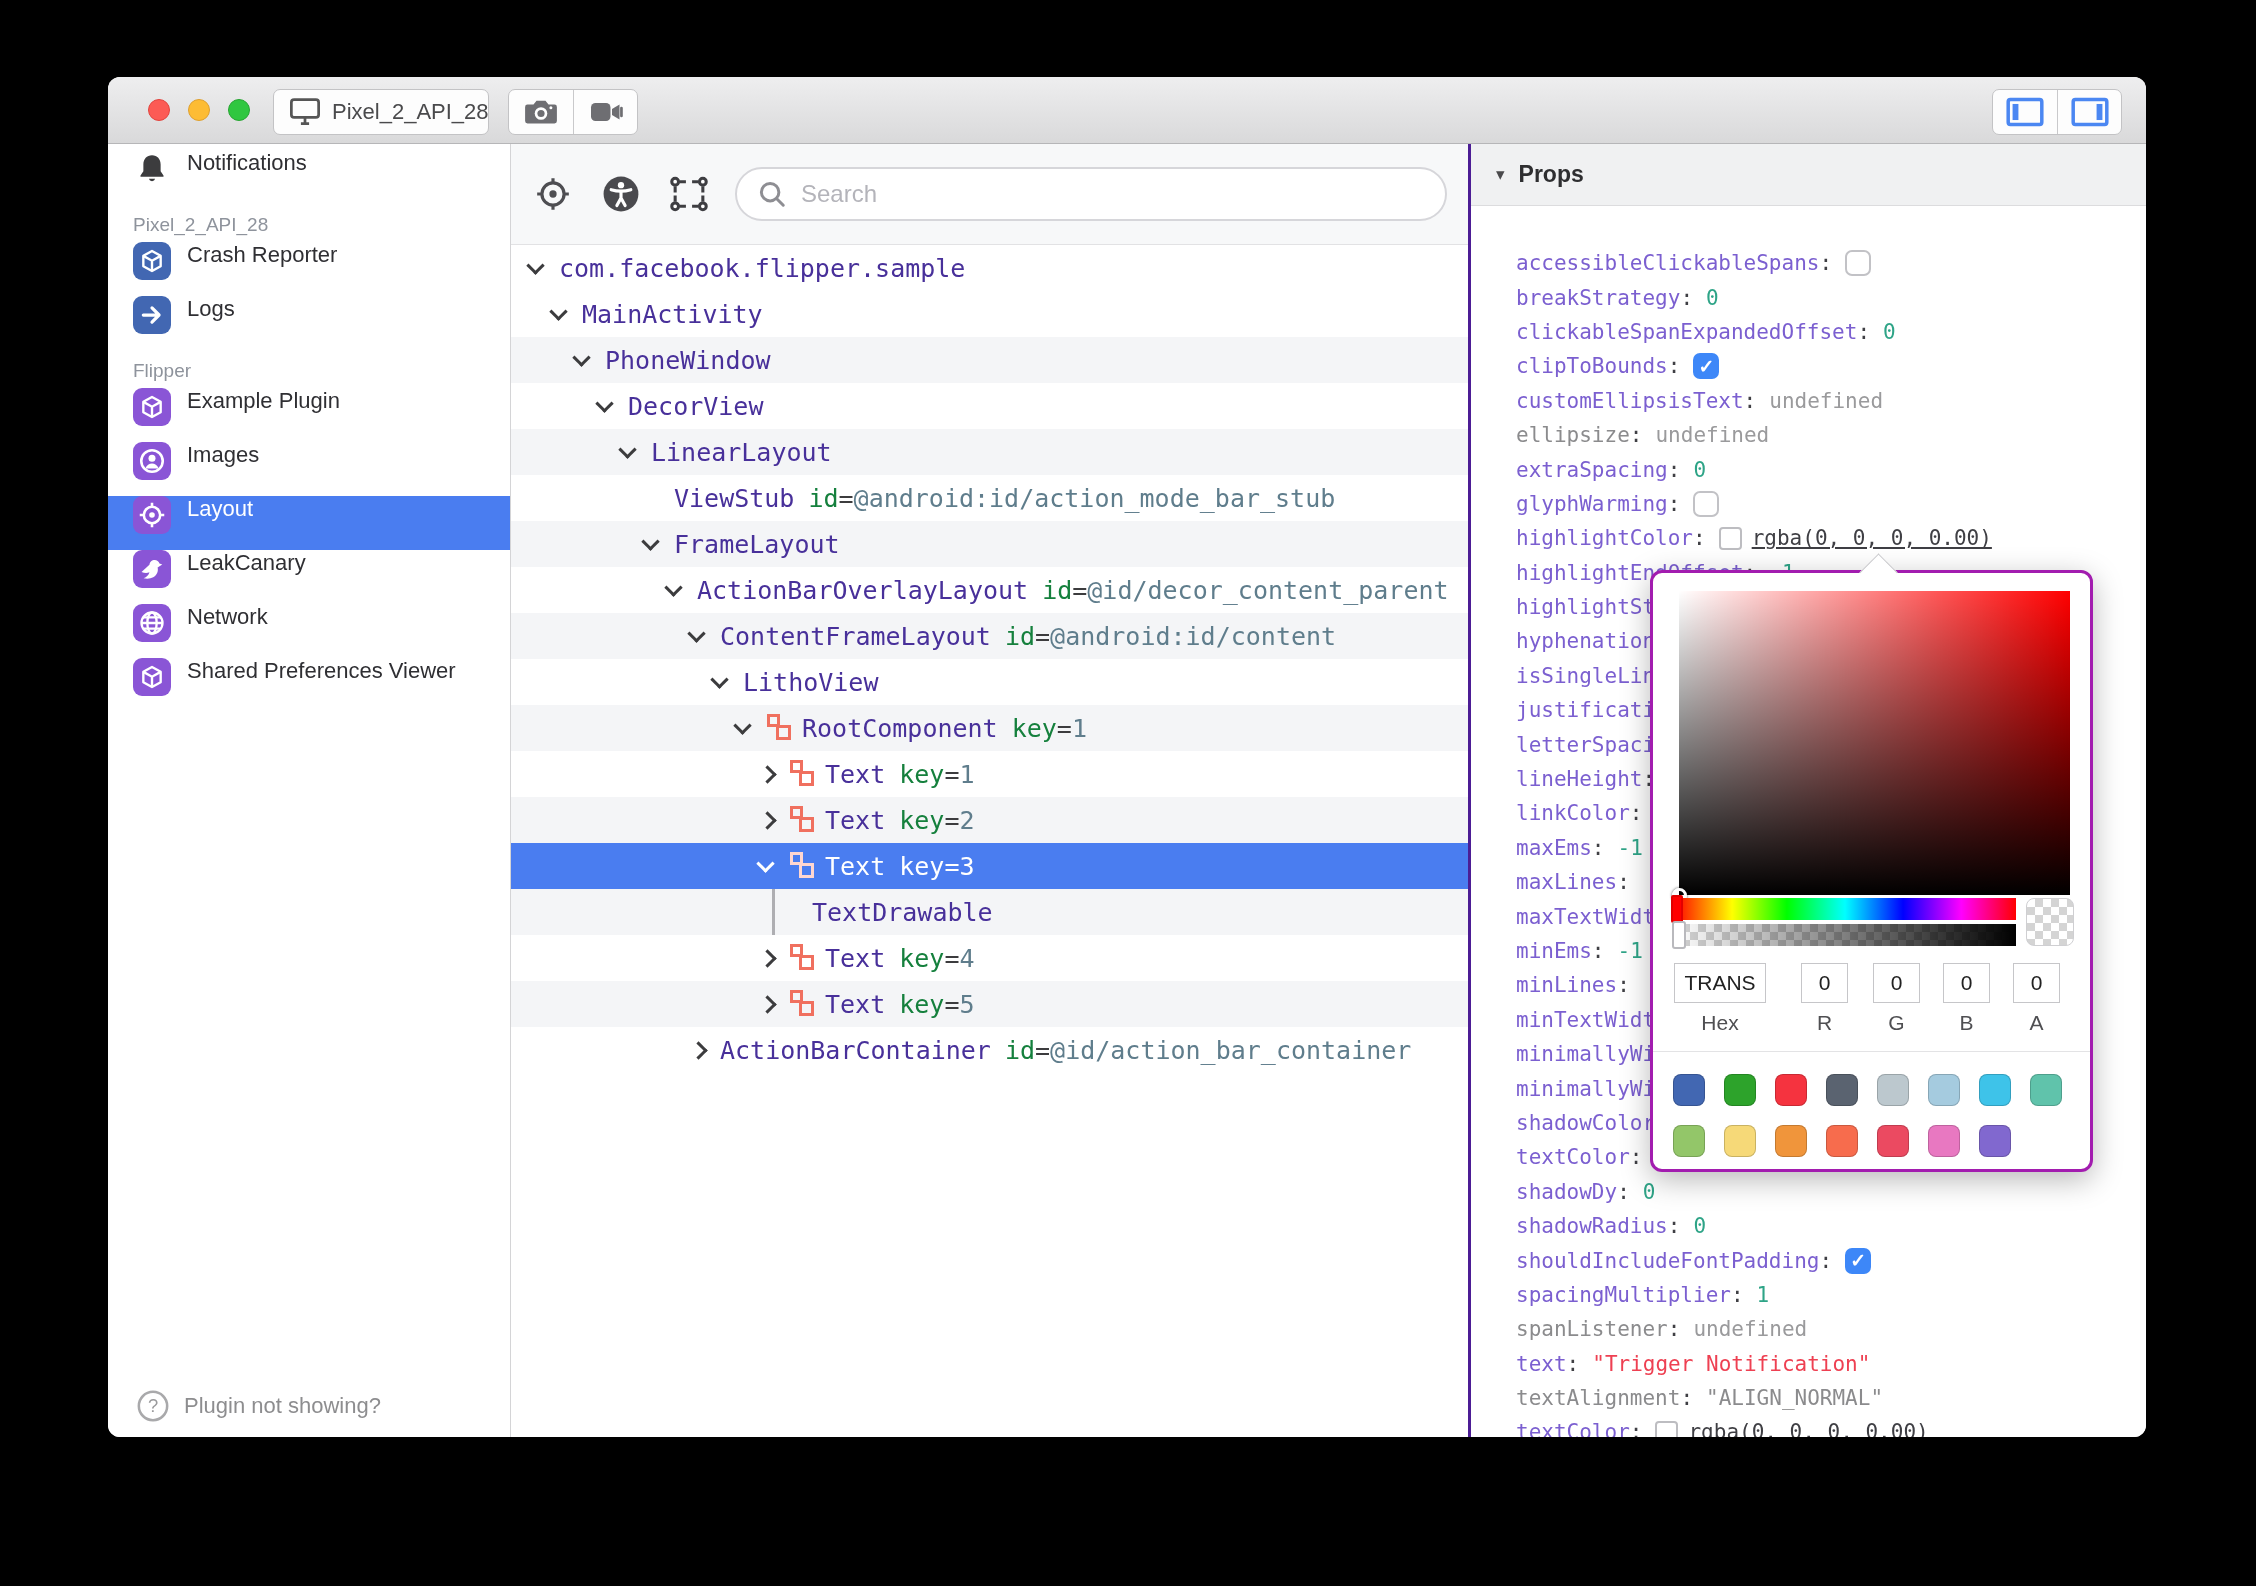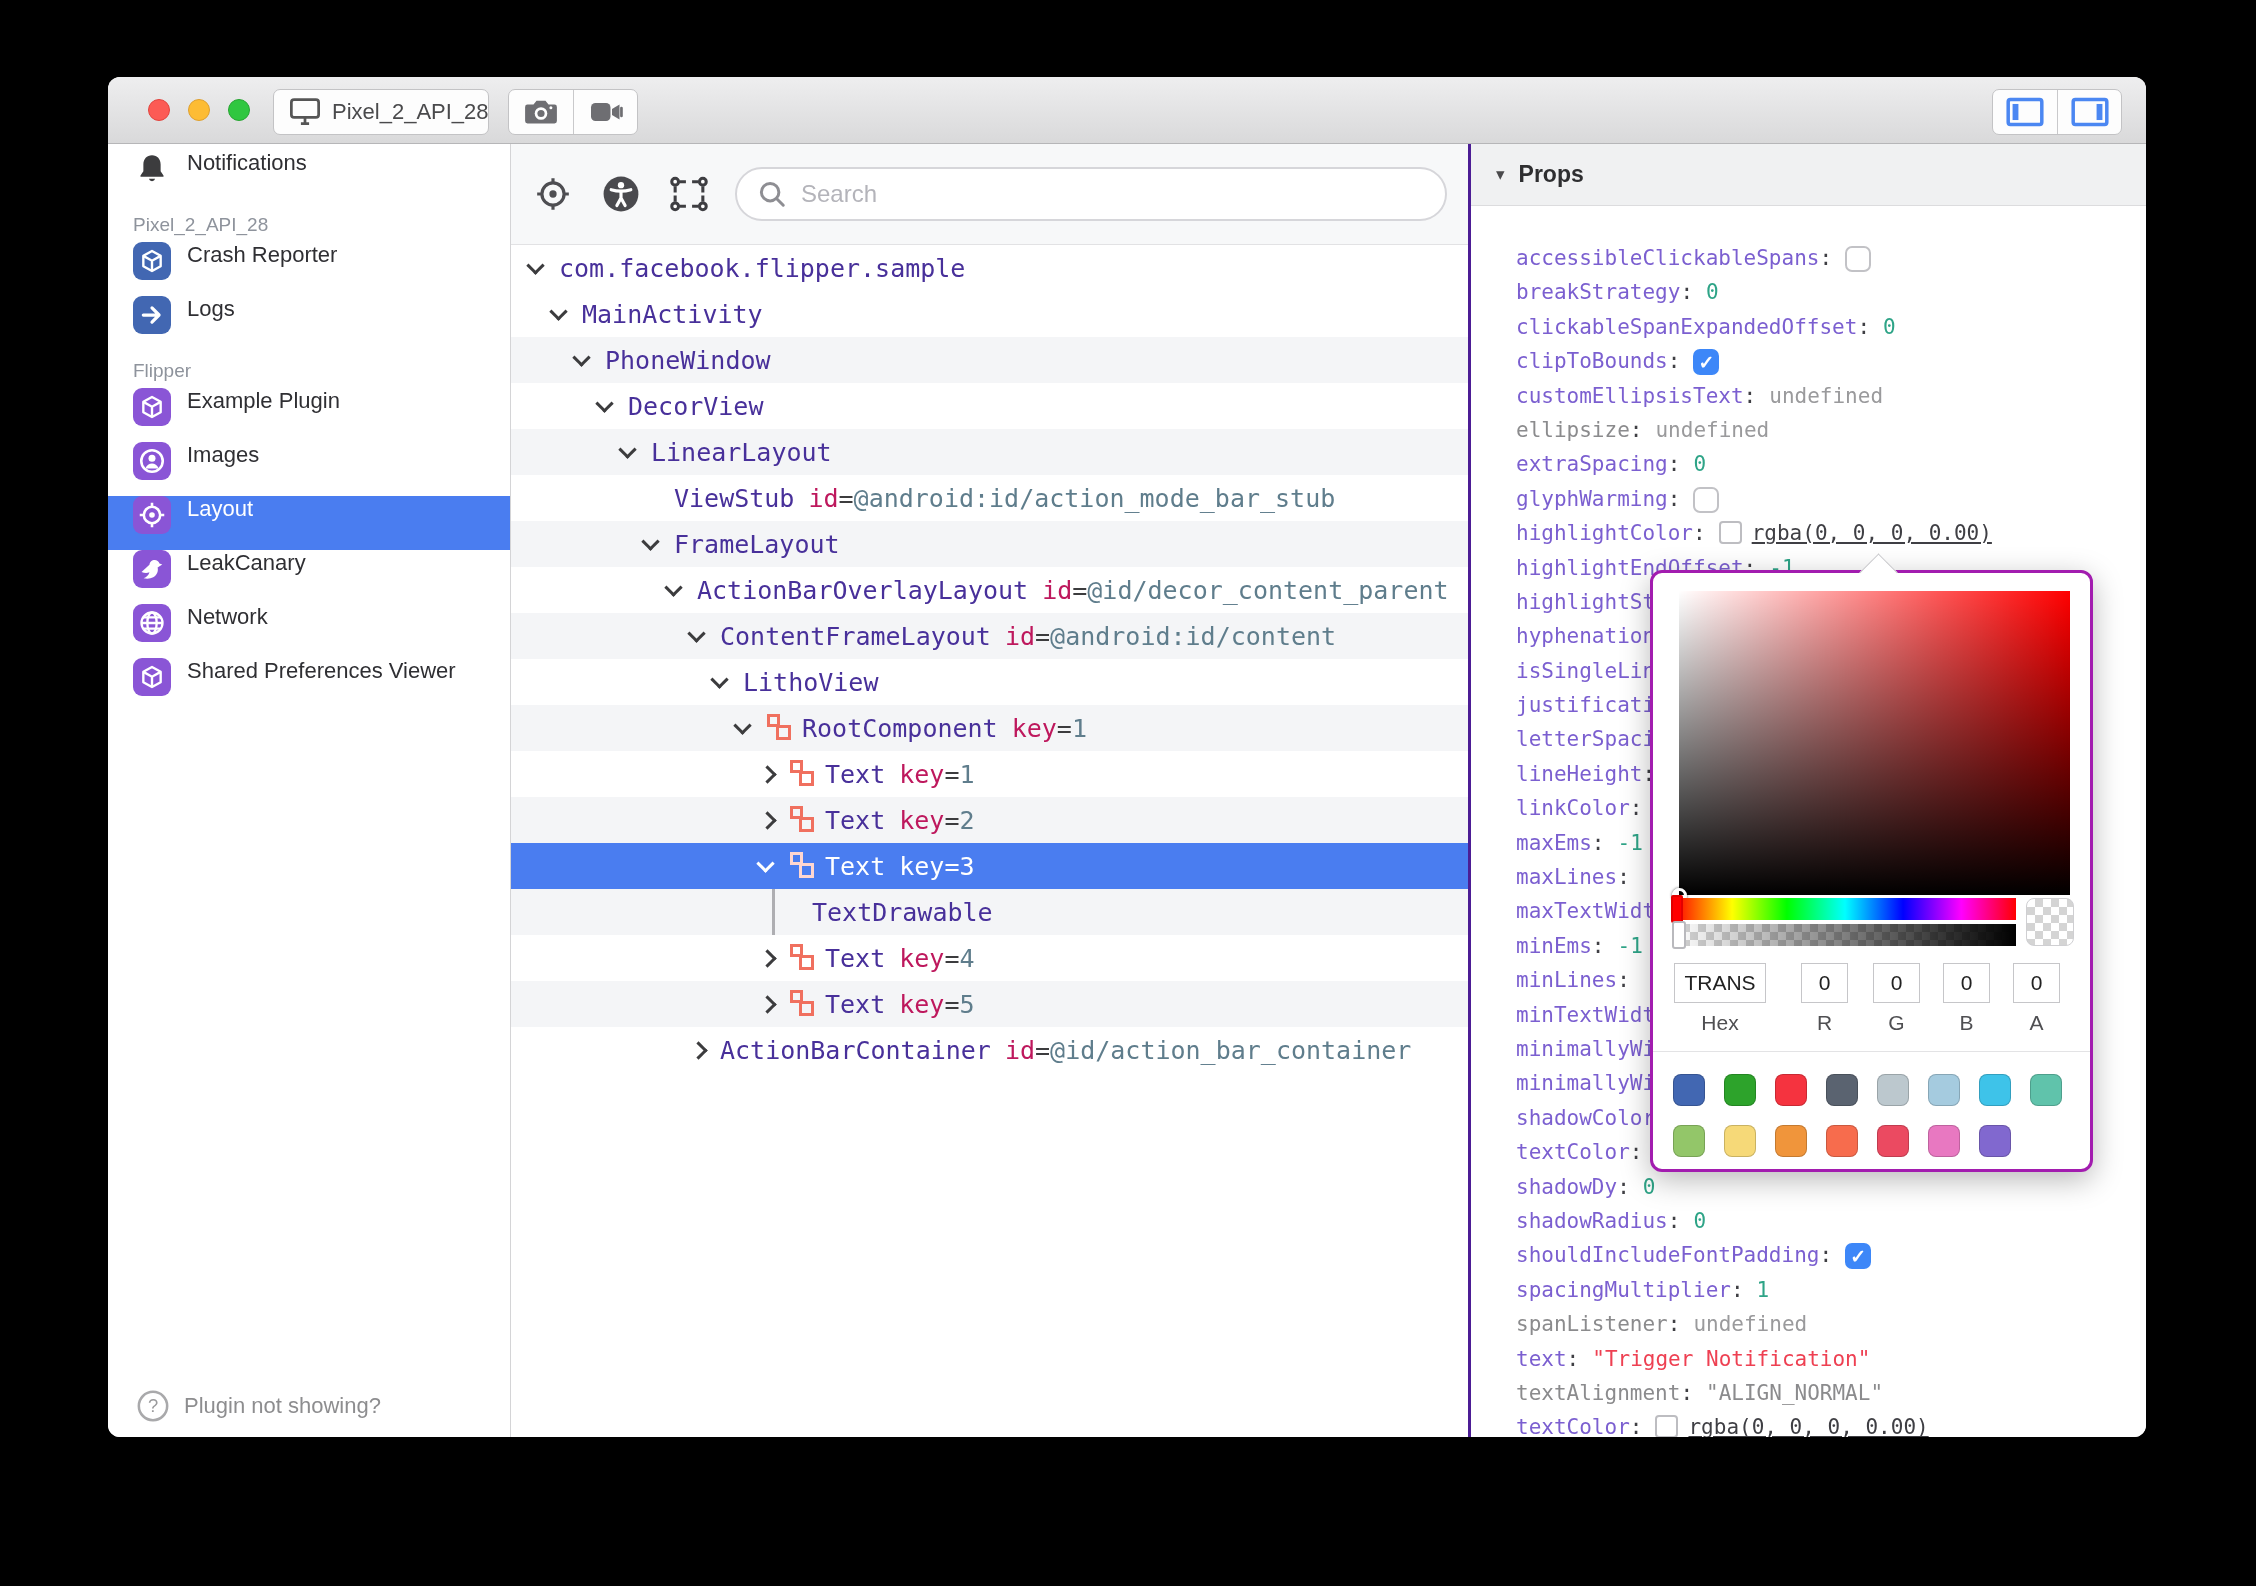--- a/index.html
+++ b/index.html
@@ -59,32 +59,32 @@
   .chev.down{transform:rotate(45deg) translate(-2px,-2px);}
   .chev.right{transform:rotate(-45deg);margin-left:2px;}
   .trow.sel .chev{border-color:#fff;}
   .guide-line{position:absolute;left:-10px;top:0;bottom:0;width:3px;background:#aeaeb2;}
   .litho{position:relative;width:28px;height:32px;flex:none;margin-right:8px;color:#f0705f;}
   .trow.sel .litho{color:#ffd6d0;}
   .litho i{position:absolute;border:3px solid currentColor;display:block;}
   .litho .s1{width:13px;height:13px;left:1px;top:2px;}
   .litho .s2{width:15px;height:15px;left:10px;top:13px;}
   .tname{color:#48309a;}
-  .takey{color:#be185d;margin-left:14px;}
+  .takey{color:#15803d;margin-left:14px;}
   .taeq{color:#3c3c3e;}
   .taval{color:#5f7d8c;}
   .trow.sel .tname,.trow.sel .takey,.trow.sel .taeq,.trow.sel .taval{color:#fff;}
   
   .propspane{width:675px;background:#fff;display:flex;flex-direction:column;position:relative;overflow:hidden;}
   .props-header{height:62px;background:#f0f1f2;border-bottom:1px solid #dcdcde;display:flex;align-items:center;
     gap:14px;padding-left:25px;flex:none;}
   .props-header .tri{font-size:17px;color:#4a4a4c;}
   .props-header .ttl{font-size:23px;font-weight:bold;color:#2e2e30;}
   .props-list{padding:40px 0 0 45px;font-family:"DejaVu Sans Mono",monospace;font-size:21px;}
-  .prow{height:34.4px;display:flex;align-items:flex-start;white-space:nowrap;}
+  .prow{height:34.4px;display:flex;align-items:center;white-space:nowrap;}
   .pkey{color:#7b5fd0;}
   .pkey.gray{color:#8b8b8d;}
   .pcolon{color:#3f3f44;}
   .pval{margin-left:13px;}
   .pval.number{color:#2ea487;}
   .pval.undefined{color:#9a9a9c;}
   .pval.string-red{color:#ee4052;}
   .pval.string-gray{color:#8b8b8d;}
   .pval.plain{color:#3f3f44;}
   .pcheck{width:26px;height:26px;border-radius:7px;margin-left:13px;flex:none;}

